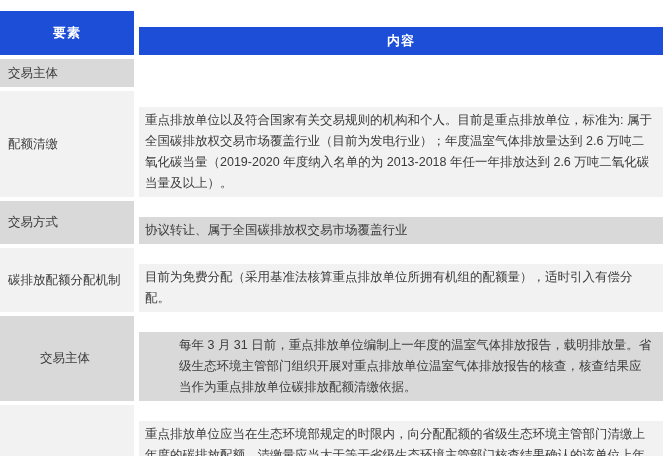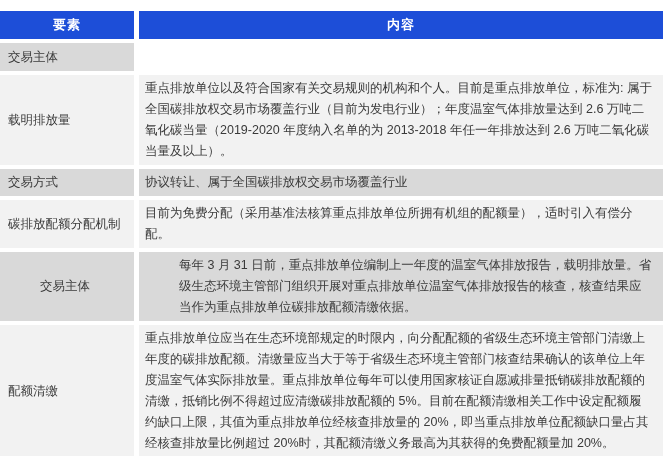--- a/index.html
+++ b/index.html
@@ -25,20 +25,21 @@
   .trow.header-row { margin-top: 0; }
 
   .cell { display: flex; align-items: center; }
   .cell-label {
     flex: 0 0 134px;
     padding: 2px 4px 2px 8px;
   }
   .cell-content {
     flex: 1;
     padding: 3px 10px 3px 6px;
+    margin-top: 16px;
   }
 
   .header-row .cell {
     background: #1d4ed8;
     color: #ffffff;
     font-weight: bold;
     font-size: 13px;
     justify-content: center;
     min-height: 28px;
     padding: 0;
@@ -75,21 +76,21 @@
       <div class="cell cell-content">内容</div>
     </div>
 
     <div class="body-rows">
 
       <div class="trow">
         <div class="cell cell-label">交易主体</div>
       </div>
 
       <div class="trow">
-        <div class="cell cell-label">载明排放量</div>
+        <div class="cell cell-label">配额清缴</div>
         <div class="cell cell-content">重点排放单位以及符合国家有关交易规则的机构和个人。目前是重点排放单位，标准为: 属于全国碳排放权交易市场覆盖行业（目前为发电行业）；年度温室气体排放量达到 2.6 万吨二氧化碳当量（2019-2020 年度纳入名单的为 2013-2018 年任一年排放达到 2.6 万吨二氧化碳当量及以上）。</div>
       </div>
 
       <div class="trow">
         <div class="cell cell-label">交易方式</div>
         <div class="cell cell-content">协议转让、属于全国碳排放权交易市场覆盖行业</div>
       </div>
 
       <div class="trow">
         <div class="cell cell-label">碳排放配额分配机制</div>

